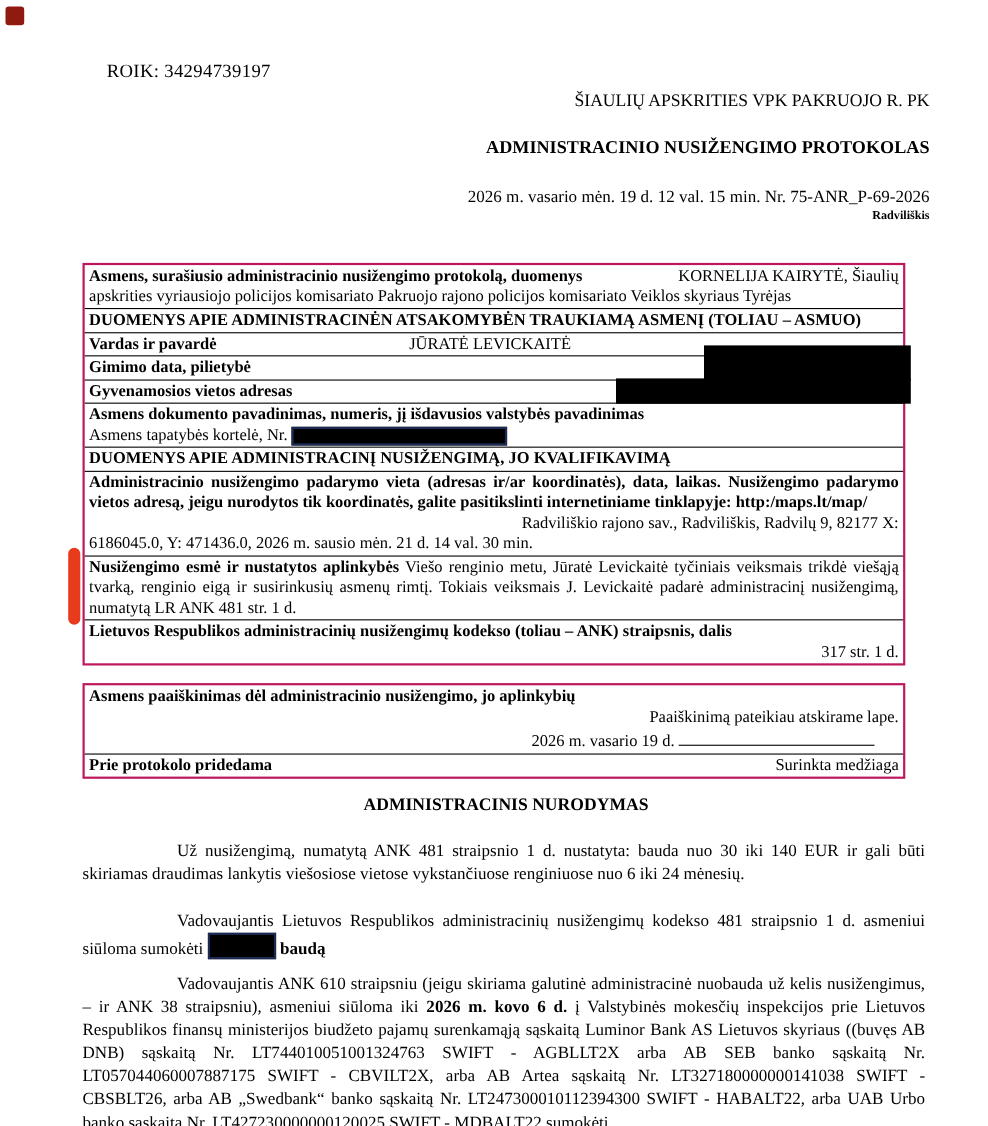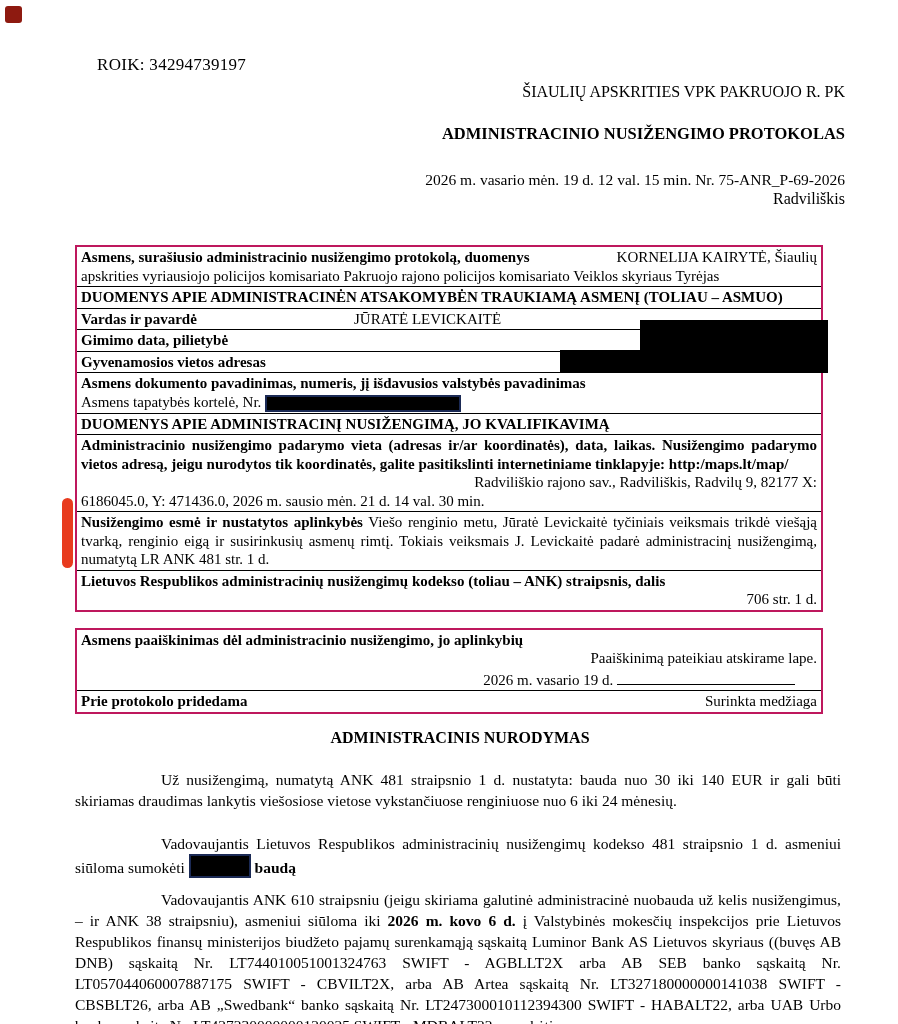--- a/index.html
+++ b/index.html
@@ -11,37 +11,37 @@
   .corner-mark { position:absolute; left:5px; top:6px; width:17px; height:17px;
     background:#8e1a10; border-radius:3px; }
   .red-bar { position:absolute; left:62px; top:498px; width:11px; height:70px;
     background:#e83b1e; border-radius:6px; z-index:5; }
   .content { position:absolute; left:75px; top:55px; width:770px; }
   .roik { font-size:17px; margin-left:22px; letter-spacing:0.3px; }
   .center { text-align:right; }
   .org-line { margin-top:8px; font-size:16px; }
   .doc-title { margin-top:23px; font-size:16.5px; font-weight:bold; }
   .date-line { margin-top:27px; font-size:15.5px; }
-  .city-line { margin-top:1px; font-size:16px; }
+  .city-line { margin-top:1px; font-size:11px;font-weight:bold; }
 
   .tbl { width:748px; box-sizing:border-box; border:2px solid #be185d;
     font-size:15px; line-height:18.5px; margin-top:37px; }
   .tbl2 { margin-top:16px; }
   .row { border-top:1.5px solid #000; padding:1px 4px; position:relative; }
   .row:first-child { border-top:none; }
   .row b { font-weight:bold; }
   .split { display:flex; justify-content:space-between; }
   .just { text-align:justify; }
   .right { text-align:right; }
 
   .redact { background:#000; display:block; position:absolute; z-index:4; }
   .redact-inline { background:#000; display:inline-block; vertical-align:-5px;
     border:2px solid #1b2a55; box-sizing:border-box; }
 
-  .name-value { position:absolute; left:277px; top:1px; }
+  .name-value { position:absolute; left:295px; top:1px; }
   .sig-line { display:inline-block; width:178px; border-bottom:1.5px solid #000; height:13px; }
 
   .heading { margin-top:15px; font-size:16px; font-weight:bold; text-align:center; }
   .para { width:766px; font-size:15.5px; line-height:21px; text-align:justify; margin-top:22px; }
   .indent { text-indent:86px; }
   .p3 { margin-top:11px; }
 </style>
 </head>
 <body>
 
@@ -104,21 +104,21 @@
       <div>6186045.0, Y: 471436.0, 2026 m. sausio mėn. 21 d. 14 val. 30 min.</div>
     </div>
 
     <div class="row just">
       <b>Nusižengimo esmė ir nustatytos aplinkybės</b>
       <span>Viešo renginio metu, Jūratė Levickaitė tyčiniais veiksmais trikdė viešąją tvarką, renginio eigą ir susirinkusių asmenų rimtį. Tokiais veiksmais J. Levickaitė padarė administracinį nusižengimą, numatytą LR ANK 481 str. 1 d.</span>
     </div>
 
     <div class="row">
       <div><b>Lietuvos Respublikos administracinių nusižengimų kodekso (toliau – ANK) straipsnis, dalis</b></div>
-      <div class="right">706 str. 1 d.</div>
+      <div class="right">317 str. 1 d.</div>
     </div>
 
   </div>
 
   <div class="tbl tbl2">
 
     <div class="row">
       <div><b>Asmens paaiškinimas dėl administracinio nusižengimo, jo aplinkybių</b></div>
       <div class="right">Paaiškinimą pateikiau atskirame lape.</div>
       <div class="right" style="padding-right:22px; margin-top:3px;">

